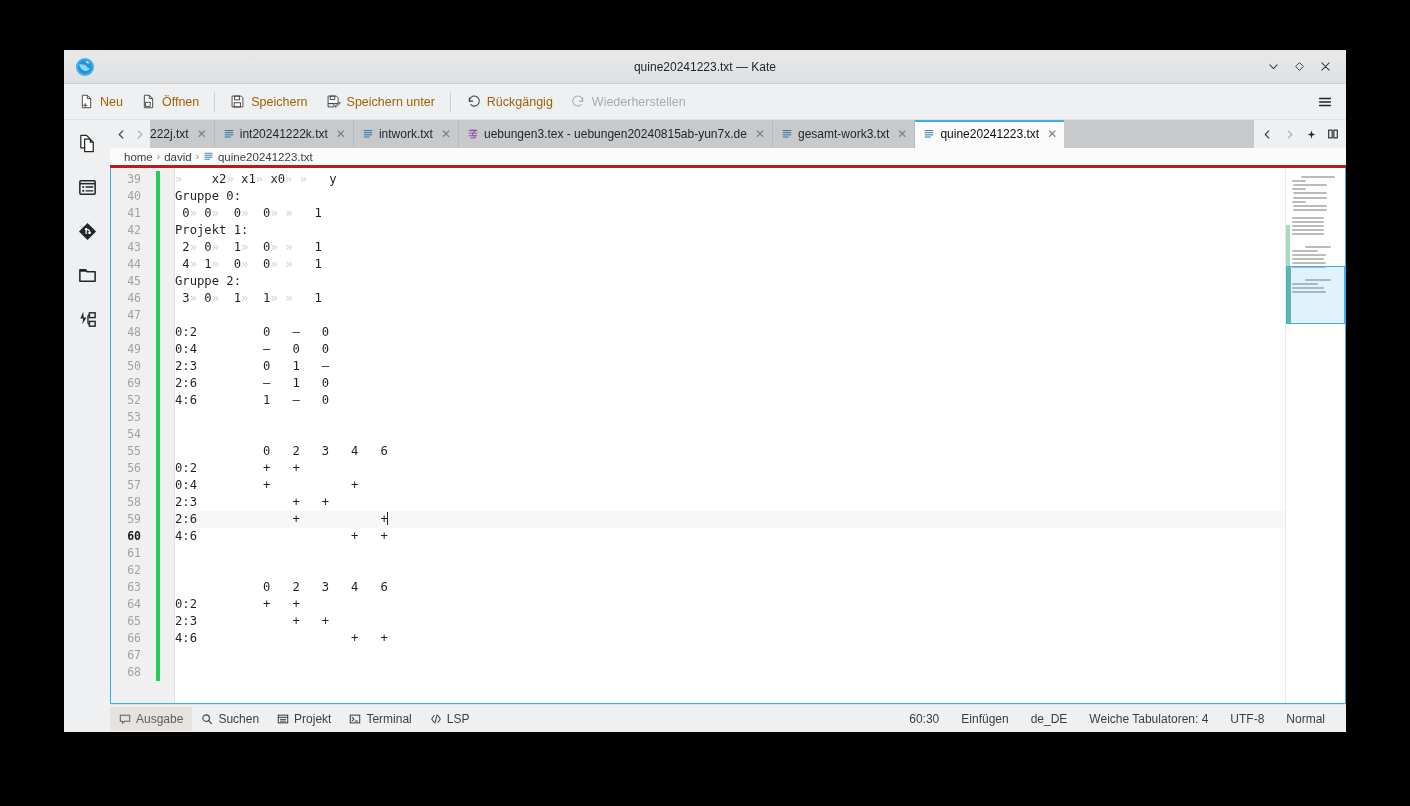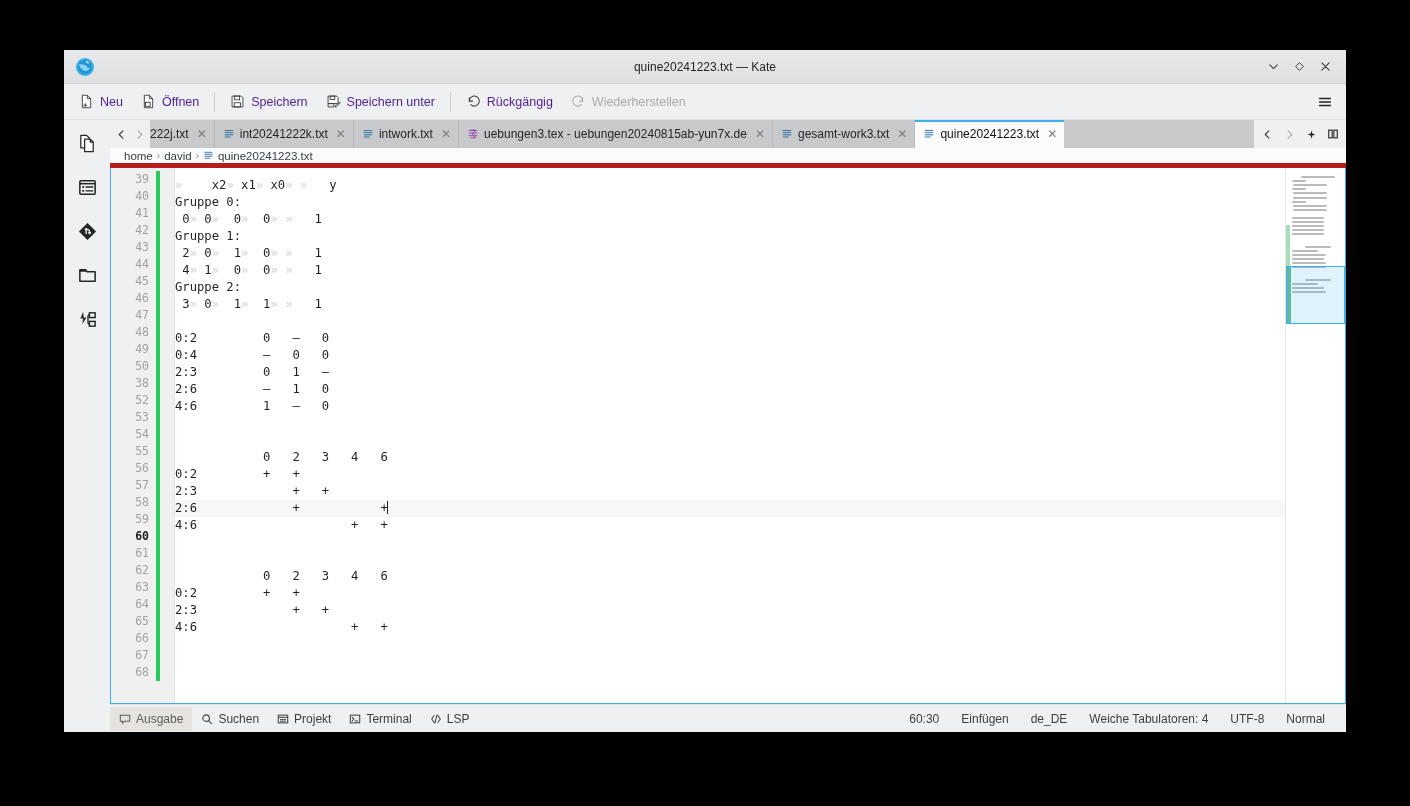--- a/index.html
+++ b/index.html
@@ -39,21 +39,21 @@
   
   .toolbar {
     height: 36px; flex: 0 0 36px;
     background: #eff0f1;
     display: flex; align-items: center; padding: 0 6px;
     border-bottom: 1px solid #e0e1e2;
   }
   .tb-item {
     display: flex; align-items: center; gap: 6px;
     height: 28px; padding: 0 9px; border-radius: 3px;
-    font-size: 12.5px; color: #4c1d95; white-space: nowrap;
+    font-size: 12.5px; color: #a16207; white-space: nowrap;
   }
   .tb-item.disabled { color: #a7abaf; }
   .tb-sep { width: 1px; height: 20px; background: #cdced0; margin: 0 6px; }
   .tb-spacer { flex: 1 1 auto; }
   .hamburger { width: 30px; height: 28px; display:flex; align-items:center; justify-content:center; border-radius:3px; }
 
   
   .body-row { flex: 1 1 auto; display: flex; min-height: 0; }
 
   
@@ -101,46 +101,46 @@
     display: flex; align-items: center; background: #eff0f1; padding: 0 3px; flex: 0 0 auto;
     gap: 2px;
   }
   .tab-tool { width: 20px; height: 26px; display:flex;align-items:center;justify-content:center;color:#3b3e41; }
 
   
   .breadcrumb {
     height: 20px; flex: 0 0 20px; background: #fbfbfb;
     display: flex; align-items: center; gap: 4px;
     padding-left: 14px; font-size: 11.5px; color: #3b3e41;
-    border-bottom: 5px solid #b91c1c;
+    border-bottom: 3px solid #b91c1c;
   }
   .bc-sep { color: #8a8d90; font-size: 10px; }
 
   
   .editor-wrap {
     flex: 1 1 auto; display: flex; min-height: 0;
     background: #ffffff; border: 1px solid #3daee9; border-top: none;
     position: relative;
   }
   .ln-col {
     width: 44px; flex: 0 0 44px; background: #f0f0f0;
     font-family: "DejaVu Sans Mono", monospace; font-size: 11.5px;
     color: #a0a2a4; text-align: right; padding-top: 3px;
     user-select: none;
   }
-  .ln { height: 17px; line-height: 17px; padding-right: 6px; }
+  .ln { height: 17px; line-height: 17px; padding-right: 14px; }
   .ln.cur { color: #1a1c1e; font-weight: bold; }
   .mark-col { width: 8px; flex: 0 0 8px; background: #f0f0f0; padding-top:3px; position: relative; }
   .mark-bar { position:absolute; left:1px; top:3px; width:4px; background:#25cc5a; }
   .fold-col { width: 12px; flex: 0 0 12px; background: #f0f0f0; border-right: 1px solid #e2e2e2; }
 
   .code {
     flex: 1 1 auto; position: relative; overflow: hidden;
     font-family: "DejaVu Sans Mono", monospace; font-size: 12.2px;
-    padding-top: 3px; background: #ffffff; margin-top: 6px;
+    padding-top: 3px; background: #ffffff;
   }
   .cl { height: 17px; line-height: 17px; white-space: pre; color: #1f2225; position: relative; }
   .cl.cur { background: #f7f7f7; }
   .cl.cur::after {
     content: ""; position: absolute; left: -56px; right: -245px; top: 0; height: 17px;
     background: rgba(0,0,0,0.022); z-index: -1;
   }
   .tabmark { color: #cfd1d3; }
   .caret {
     display: inline-block; width: 1px; height: 13px; background: #1f2225;
@@ -445,21 +445,21 @@
             <div class="ln">41</div>
             <div class="ln">42</div>
             <div class="ln">43</div>
             <div class="ln">44</div>
             <div class="ln">45</div>
             <div class="ln">46</div>
             <div class="ln">47</div>
             <div class="ln">48</div>
             <div class="ln">49</div>
             <div class="ln">50</div>
-            <div class="ln">38</div>
+            <div class="ln">69</div>
             <div class="ln">52</div>
             <div class="ln">53</div>
             <div class="ln">54</div>
             <div class="ln">55</div>
             <div class="ln">56</div>
             <div class="ln">57</div>
             <div class="ln">58</div>
             <div class="ln">59</div>
             <div class="ln cur">60</div>
             <div class="ln">61</div>
@@ -472,35 +472,36 @@
             <div class="ln">68</div>
           </div>
         <div class="mark-col">
           <div class="mark-bar" style="height: 510px;"></div>
         </div>
         <div class="fold-col"></div>
         <div class="code">
             <div class="cl"><span class="tabmark">»</span>    x2<span class="tabmark">»</span> x1<span class="tabmark">»</span> x0<span class="tabmark">»</span> <span class="tabmark">»</span>   y</div>
             <div class="cl">Gruppe 0:</div>
             <div class="cl"> 0<span class="tabmark">»</span> 0<span class="tabmark">»</span>  0<span class="tabmark">»</span>  0<span class="tabmark">»</span> <span class="tabmark">»</span>   1</div>
-            <div class="cl">Gruppe 1:</div>
+            <div class="cl">Projekt 1:</div>
             <div class="cl"> 2<span class="tabmark">»</span> 0<span class="tabmark">»</span>  1<span class="tabmark">»</span>  0<span class="tabmark">»</span> <span class="tabmark">»</span>   1</div>
             <div class="cl"> 4<span class="tabmark">»</span> 1<span class="tabmark">»</span>  0<span class="tabmark">»</span>  0<span class="tabmark">»</span> <span class="tabmark">»</span>   1</div>
             <div class="cl">Gruppe 2:</div>
             <div class="cl"> 3<span class="tabmark">»</span> 0<span class="tabmark">»</span>  1<span class="tabmark">»</span>  1<span class="tabmark">»</span> <span class="tabmark">»</span>   1</div>
             <div class="cl"></div>
             <div class="cl">0:2         0   –   0</div>
             <div class="cl">0:4         –   0   0</div>
             <div class="cl">2:3         0   1   –</div>
             <div class="cl">2:6         –   1   0</div>
             <div class="cl">4:6         1   –   0</div>
             <div class="cl"></div>
             <div class="cl"></div>
             <div class="cl">            0   2   3   4   6</div>
             <div class="cl">0:2         +   +</div>
+            <div class="cl">0:4         +           +</div>
             <div class="cl">2:3             +   +</div>
             <div class="cl cur">2:6             +           +<span class="caret"></span></div>
             <div class="cl">4:6                     +   +</div>
             <div class="cl"></div>
             <div class="cl"></div>
             <div class="cl">            0   2   3   4   6</div>
             <div class="cl">0:2         +   +</div>
             <div class="cl">2:3             +   +</div>
             <div class="cl">4:6                     +   +</div>
             <div class="cl"></div>

